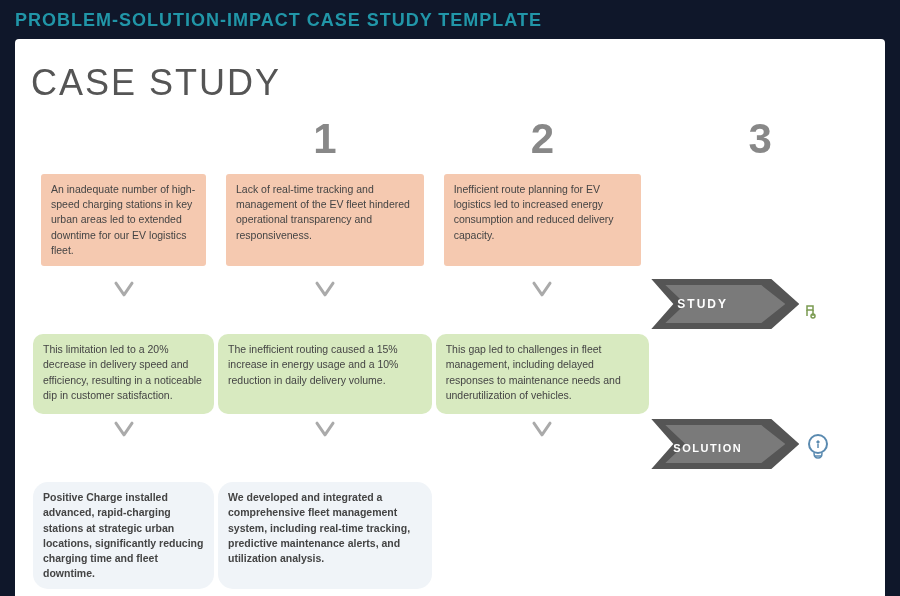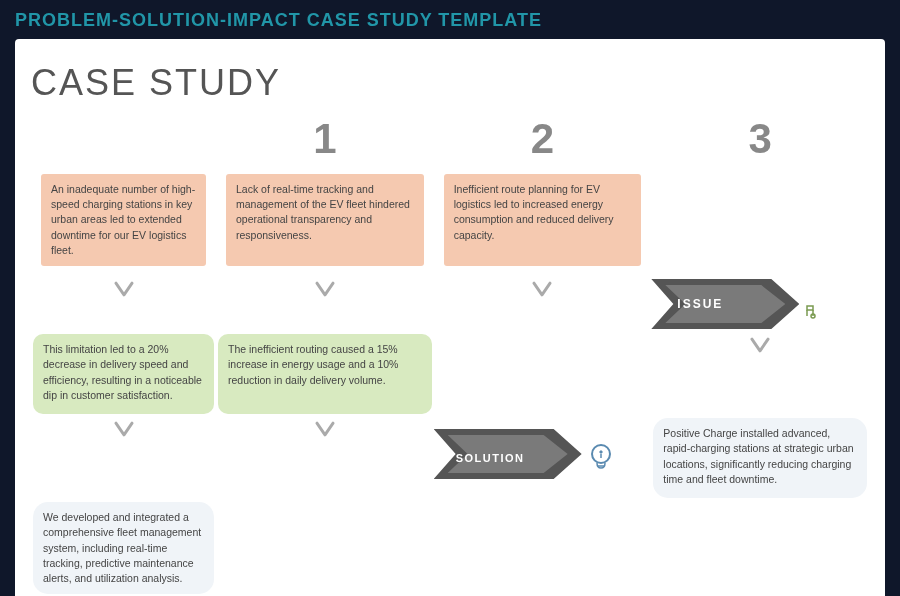--- a/index.html
+++ b/index.html
@@ -87,20 +87,21 @@
     
     .solution-content {
       background: #f0f4f8;
       border-radius: 15px;
       padding: 8px 10px;
       font-size: 10.5px;
       color: #444;
       line-height: 1.45;
       margin: 2px;
       min-height: 80px;
+      font-weight: bold;
     }
   </style>
 </head>
 <body>
 
 <div class="page-wrapper">
   <div class="page-title">PROBLEM-SOLUTION-IMPACT CASE STUDY TEMPLATE</div>
 
   <div class="case-study-card">
     <div class="case-study-heading">CASE STUDY</div>
@@ -139,34 +140,35 @@
       <div class="chevron-down">
         <svg class="chevron-svg" viewBox="0 0 30 24">
           <polyline points="4,4 15,20 26,4" fill="none" stroke="#aaa" stroke-width="4" stroke-linejoin="round" stroke-linecap="round"></polyline>
         </svg>
       </div>
 
       <div style="display:flex;align-items:center;position:relative;padding:3px 0;">
         <div style="position:relative;width:175px;height:50px;display:flex;align-items:center;">
           <div style="position:absolute;left:0;top:0;width:148px;height:50px;background:#555;clip-path:polygon(0 0,120px 0,148px 25px,120px 50px,0 50px,22px 25px);"></div>
           <div style="position:absolute;left:14px;top:6px;width:120px;height:38px;background:#7a7a7a;clip-path:polygon(0 0,96px 0,120px 19px,96px 38px,0 38px,20px 19px);"></div>
-          <span style="position:absolute;left:26px;z-index:10;font-weight:bold;font-size:12px;letter-spacing:2px;color:#fff;">ISSUE</span>
+          <span style="position:absolute;left:26px;z-index:10;font-weight:bold;font-size:12px;letter-spacing:2px;color:#fff;">STUDY</span>
 
           <div style="position:absolute;left:150px;top:50%;transform:translateY(-50%);width:36px;height:36px;display:flex;align-items:center;justify-content:center;">
             <svg width="32" height="32" viewBox="0 0 32 32">
               <rect x="4" y="18" width="6" height="4" fill="none" stroke="#7a9a50" stroke-width="1.5"></rect>
               <line x1="10" y1="22" x2="10" y2="28" stroke="#7a9a50" stroke-width="1.5"></line>
               <circle cx="10" cy="28" r="2" fill="none" stroke="#7a9a50" stroke-width="1.5"></circle>
               <line x1="4" y1="22" x2="4" y2="28" stroke="#7a9a50" stroke-width="1.5"></line>
             </svg>
           </div>
         </div>
       </div>
       <div class="impact-content">This limitation led to a 20% decrease in delivery speed and efficiency, resulting in a noticeable dip in customer satisfaction.</div>
       <div class="impact-content">The inefficient routing caused a 15% increase in energy usage and a 10% reduction in daily delivery volume.</div>
+      <div class="impact-content">This gap led to challenges in fleet management, including delayed responses to maintenance needs and underutilization of vehicles.</div>
 
       <div></div>
       <div class="chevron-down">
         <svg class="chevron-svg" viewBox="0 0 30 24">
           <polyline points="4,4 15,20 26,4" fill="none" stroke="#aaa" stroke-width="4" stroke-linejoin="round" stroke-linecap="round"></polyline>
         </svg>
       </div>
       <div class="chevron-down">
         <svg class="chevron-svg" viewBox="0 0 30 24">
           <polyline points="4,4 15,20 26,4" fill="none" stroke="#aaa" stroke-width="4" stroke-linejoin="round" stroke-linecap="round"></polyline>

